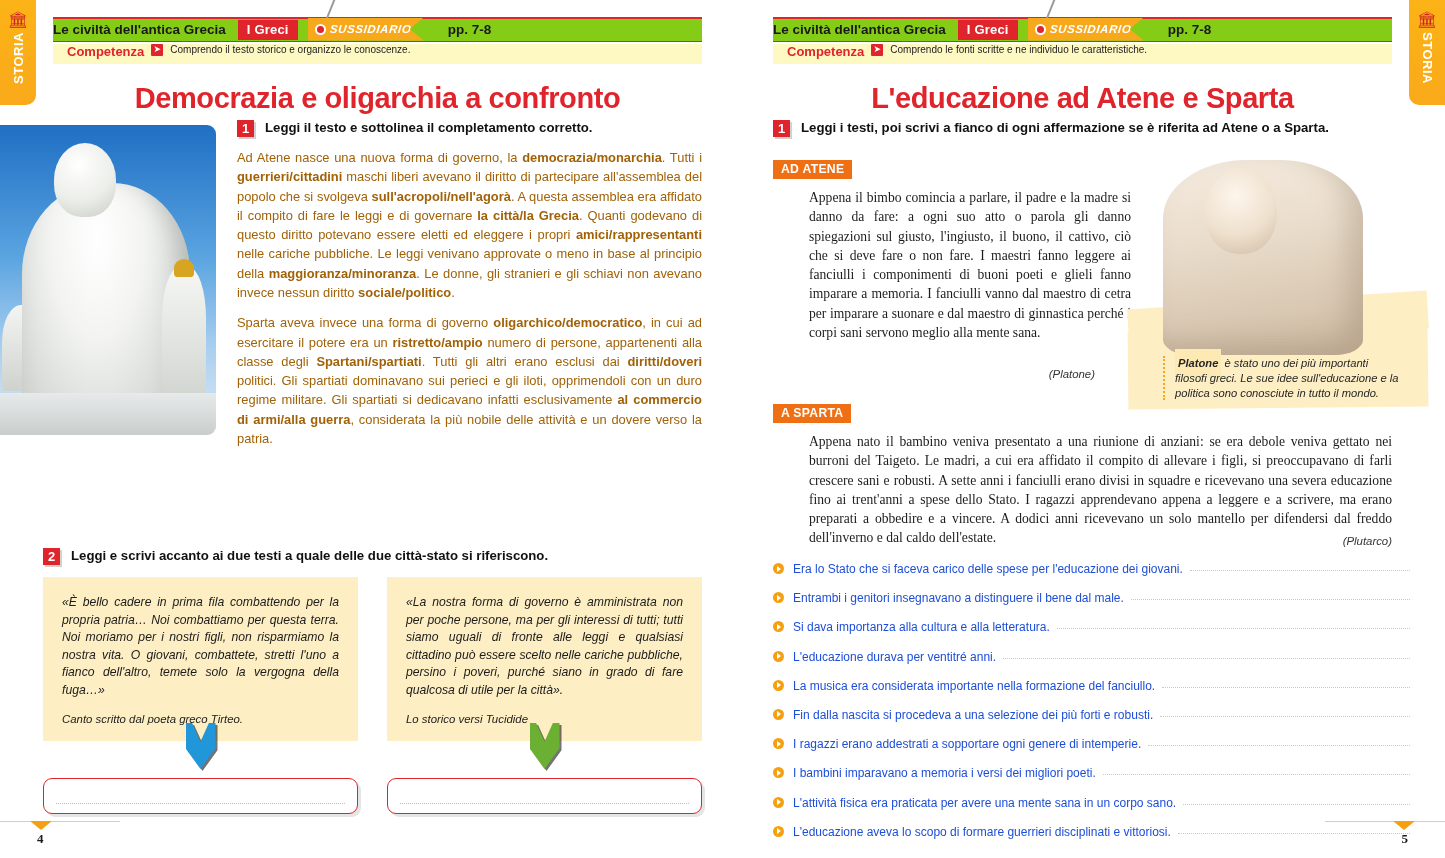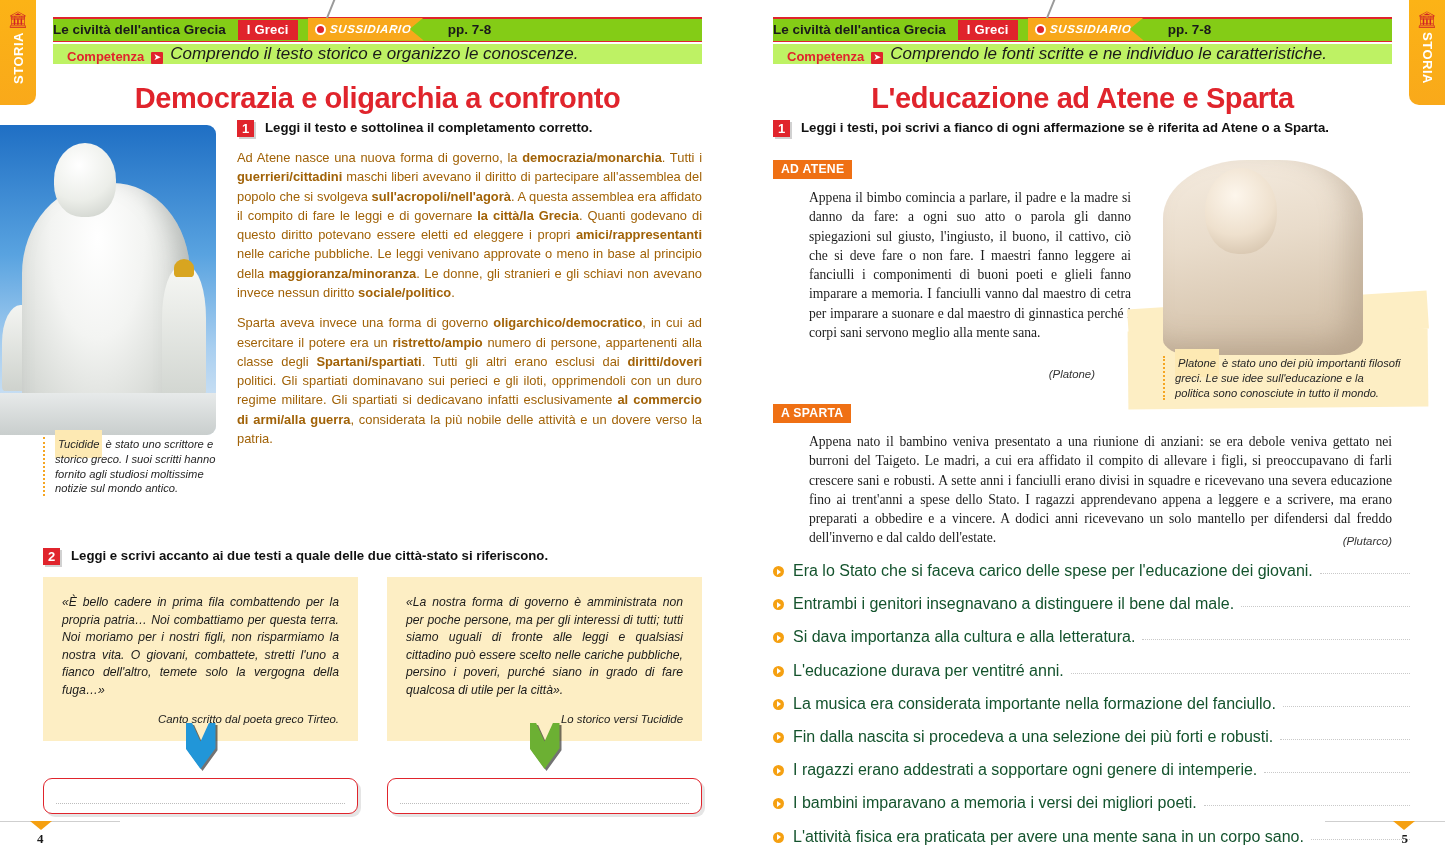--- a/index.html
+++ b/index.html
@@ -64,30 +64,30 @@
     position: absolute; left: 7px; top: 6px; width: 11px; height: 11px;
     border-radius: 50%; background: #e0242c; border: 2px solid #fff;
   }
   .pin-string {
     position: absolute; width: 2px; height: 34px; background: #9a9a9a;
     transform: rotate(22deg); transform-origin: bottom center;
   }
   .hdr-pages { margin-left: 16px; font-size: 13.5px; font-weight: 700; color:#1a1a1a; }
 
   .comp-bar {
-    background: #bef264; height: 20px; display: flex; align-items: flex-end;
+    background: #fef9c3; height: 20px; display: flex; align-items: flex-start;
     padding-left: 14px; margin-top: 1.5px;
   }
   .comp-label { color: #e0242c; font-weight: 700; font-size: 13px; }
   .comp-arrow {
     display: inline-block; margin: 0 7px; background: #e0242c; color: #fff;
     font-size: 9px; line-height: 11px; width: 12px; height: 12px;
     text-align: center; border-radius: 1px;
   }
-  .comp-text { font-style: italic; font-size: 17px; color: #1a1a1a; }
+  .comp-text { font-size: 10px; color: #1a1a1a; }
 
   
   .page-title {
     color: #e0242c; font-weight: 700; font-size: 29px; text-align: center;
     letter-spacing: -.4px;
   }
   .page.left  .page-title { position:absolute; left: 53px; right: 20px; top: 82px; }
   .page.right .page-title { position:absolute; left: 50px; right: 53px; top: 82px; }
 
   
@@ -134,21 +134,21 @@
     position:absolute; left: 2px; bottom: 44px; width: 42px; height: 86px;
     background: linear-gradient(180deg,#f4f5f2 0%, #ced2cd 100%);
     border-radius: 44% 44% 6% 6%;
   }
 
   .callout {
     position: absolute; padding-left: 10px; border-left: 2px dotted #f5a623;
     font-style: italic; font-size: 11.2px; line-height: 1.32; color: #262626;
   }
   .callout .cname {
-    font-weight: 400; background: #fde9b3; padding: 8px 3px; font-style: italic;
+    font-weight: 700; background: #fde9b3; padding: 8px 3px; font-style: italic;
   }
   .callout-thucy { left: 43px; top: 437px; width: 190px; }
 
   .body-col {
     position: absolute; left: 237px; right: 20px; top: 148px;
     font-size: 12.9px; line-height: 1.495; color: #a16207; text-align: justify;
   }
   .body-col p { margin-bottom: 11px; }
   .body-col p:last-child { margin-bottom: 12px; }
   .body-col b { font-weight: 700; }
@@ -162,21 +162,21 @@
     display: flex; gap: 29px;
   }
   .qbox {
     flex: 1; background: #fdeec4; padding: 14px 16px 10px;
     font-style: italic; font-size: 12.2px; line-height: 1.44; color: #1b1b1b;
     text-align: justify; position: relative;
     
     border: 3px dotted #fdeec4;
   }
   .qbox .attrib {
-    text-align: right; margin-top: 12px; font-size: 11.4px; font-style: italic;
+    text-align: left; margin-top: 12px; font-size: 11.4px; font-style: italic;
   }
 
   .arrow-row { position: absolute; left: 43px; right: 20px; top: 723px; display: flex; gap: 29px; }
   .arrow-cell { flex: 1; display: flex; justify-content: center; }
   .chevron {
     width: 30px; height: 46px; position: relative;
     filter: drop-shadow(2px 2px 0 rgba(0,0,0,.55));
   }
   .chevron i {
     display:block; width:100%; height:100%;
@@ -255,21 +255,21 @@
   .stmt .bullet {
     flex: 0 0 auto; width: 11px; height: 11px; border-radius: 50%;
     background: #f5a011; position: relative; margin-right: 9px;
     transform: translateY(1px);
   }
   .stmt .bullet::after {
     content:""; position:absolute; left: 3.5px; top: 2.5px;
     border-left: 4px solid #fff; border-top: 3px solid transparent;
     border-bottom: 3px solid transparent;
   }
-  .stmt .stmt-text { font-size: 16px; color: #14532d; white-space: nowrap; }
+  .stmt .stmt-text { font-size: 12px; color: #1d4ed8; white-space: nowrap; }
   .stmt .dots { flex: 1 1 auto; border-bottom: 1.3px dotted #c9c9c9; margin-left: 7px; transform: translateY(-2px); }
 
   
   .footer { position: absolute; bottom: 13px; height: 30px; }
   .footer.left  { left: 0;  width: 120px; }
   .footer.right { right: 0; width: 120px; }
   .foot-rule { position:absolute; top: 6px; height: 1px; background: #cfcfcf; width: 100%; }
   .foot-tri {
     position: absolute; top: 6px; width: 0; height: 0;
     border-left: 11px solid transparent; border-right: 11px solid transparent;
@@ -327,24 +327,20 @@
       <div class="page-title">Democrazia e oligarchia a confronto</div>
 
       <div class="photo-thucy">
         <div class="small-statue"></div>
         <div class="statue"></div>
         <div class="head"></div>
         <div class="athena"></div>
         <div class="base"></div>
       </div>
 
-      <div class="callout callout-thucy">
-        <span class="cname">Tucidide</span>
-        <span>è stato uno scrittore e storico greco. I suoi scritti hanno fornito agli studiosi moltissime notizie sul mondo antico.</span>
-      </div>
 
       <div class="ex-head ex1-head-left">
         <span class="ex-num">1</span>
         <span class="ex-text">Leggi il testo e sottolinea il completamento corretto.</span>
       </div>
 
       <div class="body-col">
         <p id="lp1"><span>Ad Atene nasce una nuova forma di governo, la </span><b>democrazia/monarchia</b><span>. Tutti i </span><b>guerrieri/cittadini</b><span> maschi liberi avevano il diritto di partecipare all'assemblea del popolo che si svolgeva </span><b>sull'acropoli/nell'agorà</b><span>. A questa assemblea era affidato il compito di fare le leggi e di governare </span><b>la città/la Grecia</b><span>. Quanti godevano di questo diritto potevano essere eletti ed eleggere i propri </span><b>amici/rappresentanti</b><span> nelle cariche pubbliche. Le leggi venivano approvate o meno in base al principio della </span><b>maggioranza/minoranza</b><span>. Le donne, gli stranieri e gli schiavi non avevano invece nessun diritto </span><b>sociale/politico</b><span>.</span></p>
         <p id="lp2"><span>Sparta aveva invece una forma di governo </span><b>oligarchico/democratico</b><span>, in cui ad esercitare il potere era un </span><b>ristretto/ampio</b><span> numero di persone, appartenenti alla classe degli </span><b>Spartani/spartiati</b><span>. Tutti gli altri erano esclusi dai </span><b>diritti/doveri</b><span> politici. Gli spartiati dominavano sui perieci e gli iloti, opprimendoli con un duro regime militare. Gli spartiati si dedicavano infatti esclusivamente </span><b>al commercio di armi/alla guerra</b><span>, considerata la più nobile delle attività e un dovere verso la patria.</span></p>
       </div>

